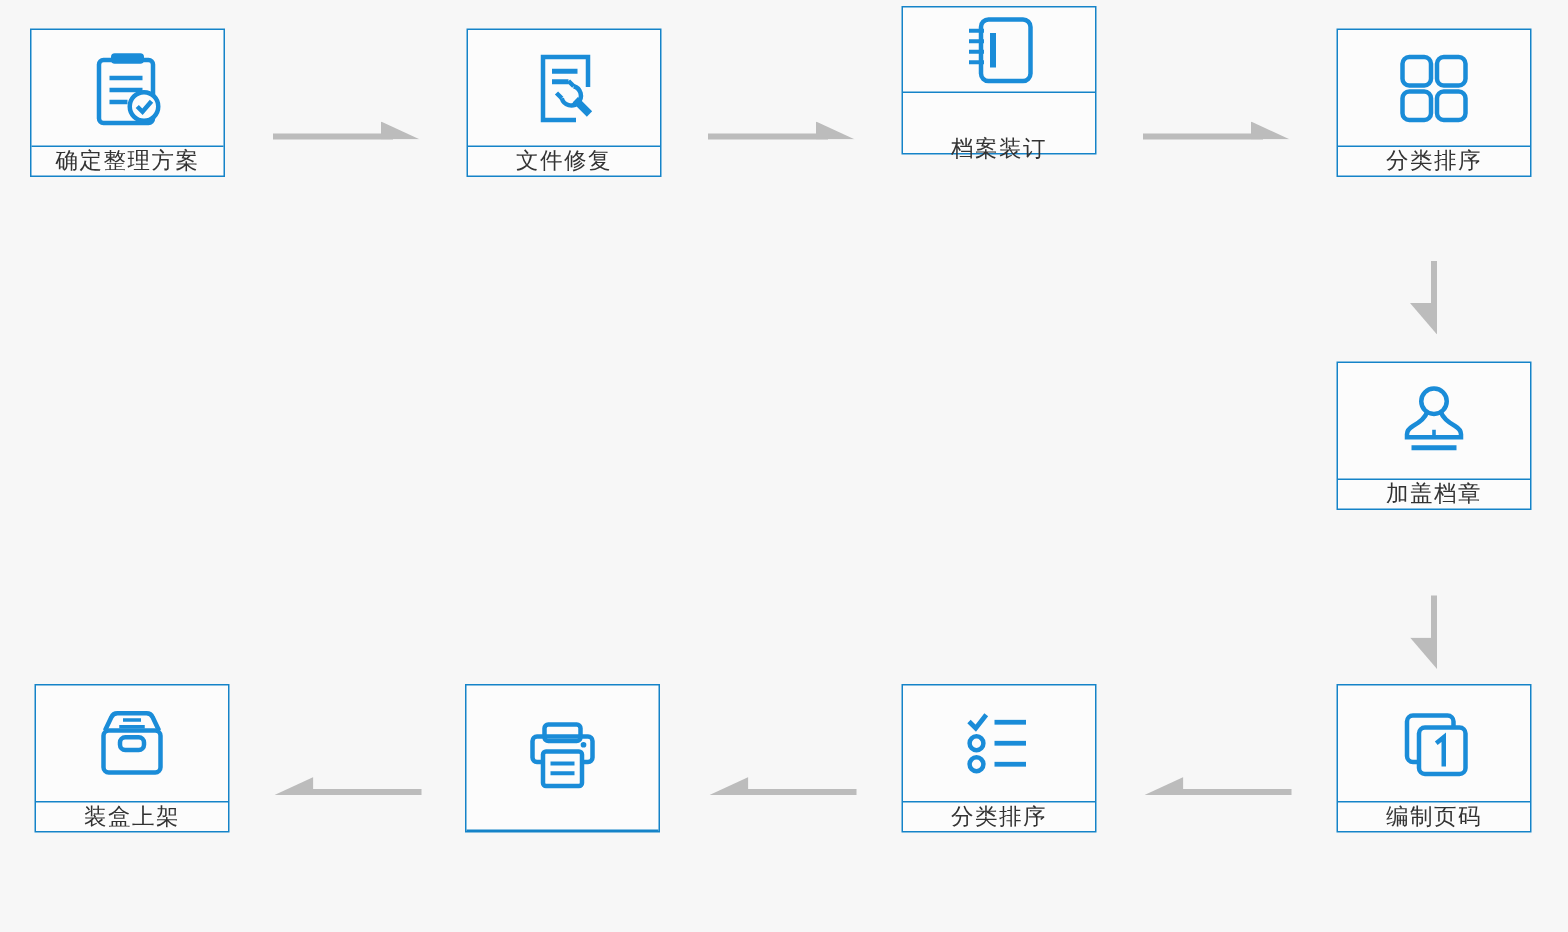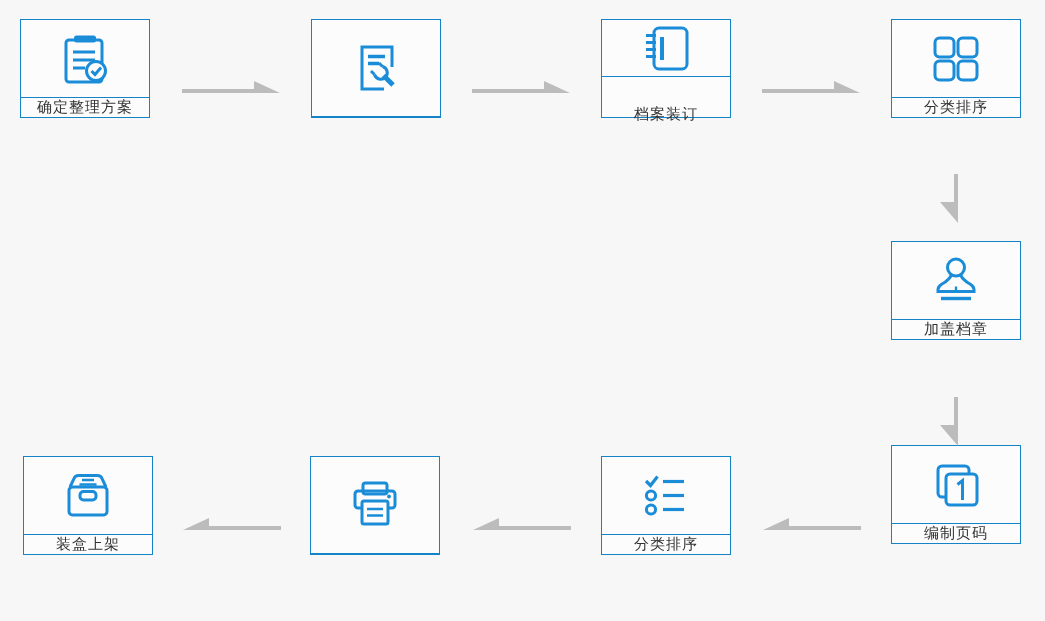--- a/index.html
+++ b/index.html
@@ -72,23 +72,24 @@
       <span>
         <svg width="56" height="56" viewBox="0 0 56 56" fill="none">
           <path d="M36 49 H 14 V 7 H 44 V 27" stroke="#1a8cd8" stroke-width="3"></path>
           <path d="M20 16.5 H 37 M20 23.5 H 31" stroke="#1a8cd8" stroke-width="3.4"></path>
           <path d="M26.5 34.5 A 6.5 6.5 0 1 0 34.5 26.5" stroke="#1a8cd8" stroke-width="3"></path>
           <path d="M26.5 34.5 L 23 31 M34.5 26.5 L 31 23" stroke="#1a8cd8" stroke-width="3"></path>
           <path d="M35.5 35.5 L 45 45" stroke="#1a8cd8" stroke-width="5"></path>
         </svg>
       </span>
     </div>
-  </div>
-
-  <div class="flow-box" style="left:601px;top:19px;gap:28px;">
+    <div class="label-area">文件修复</div>
+  </div>
+
+  <div class="flow-box" style="left:601px;top:4px;gap:28px;">
     <div class="icon-area">
       <span>
         <svg width="56" height="56" viewBox="0 0 56 56" fill="none">
           <rect x="16" y="8" width="33" height="41" rx="5" stroke="#1a8cd8" stroke-width="3"></rect>
           <path d="M24 17 V 40" stroke="#1a8cd8" stroke-width="4"></path>
           <path d="M8 15.5 H 18 M8 22.5 H 18 M8 29.5 H 18 M8 36.5 H 18" stroke="#1a8cd8" stroke-width="2.8"></path>
         </svg>
       </span>
     </div>
     <div class="label-area">档案装订</div>
@@ -115,21 +116,21 @@
           <circle cx="28" cy="14.5" r="8.5" stroke="#1a8cd8" stroke-width="3"></circle>
           <path d="M23.5 21.5 C 22 26, 18.5 28.5, 14 31 C 11 32.8, 10 34.5, 10 36.5 L 10 38.5 L 46 38.5 L 46 36.5 C 46 34.5, 45 32.8, 42 31 C 37.5 28.5, 34 26, 32.5 21.5" stroke="#1a8cd8" stroke-width="3"></path>
           <path d="M28 38.5 V 33.5" stroke="#1a8cd8" stroke-width="2.4"></path>
           <path d="M13 45.5 H 43" stroke="#1a8cd8" stroke-width="3.4"></path>
         </svg>
       </span>
     </div>
     <div class="label-area">加盖档章</div>
   </div>
 
-  <div class="flow-box" style="left:891px;top:445px;">
+  <div class="flow-box" style="left:891px;top:456px;">
     <div class="icon-area">
       <span>
         <svg width="56" height="56" viewBox="0 0 56 56" fill="none">
           <rect x="10" y="9" width="31" height="31" rx="4" stroke="#1a8cd8" stroke-width="3"></rect>
           <rect x="18" y="17" width="31" height="31" rx="4" fill="#fcfcfc" stroke="#1a8cd8" stroke-width="3"></rect>
           <path d="M29.5 27.5 L 34.5 23.5 V 43" stroke="#1a8cd8" stroke-width="3"></path>
         </svg>
       </span>
     </div>
     <div class="label-area">编制页码</div>

